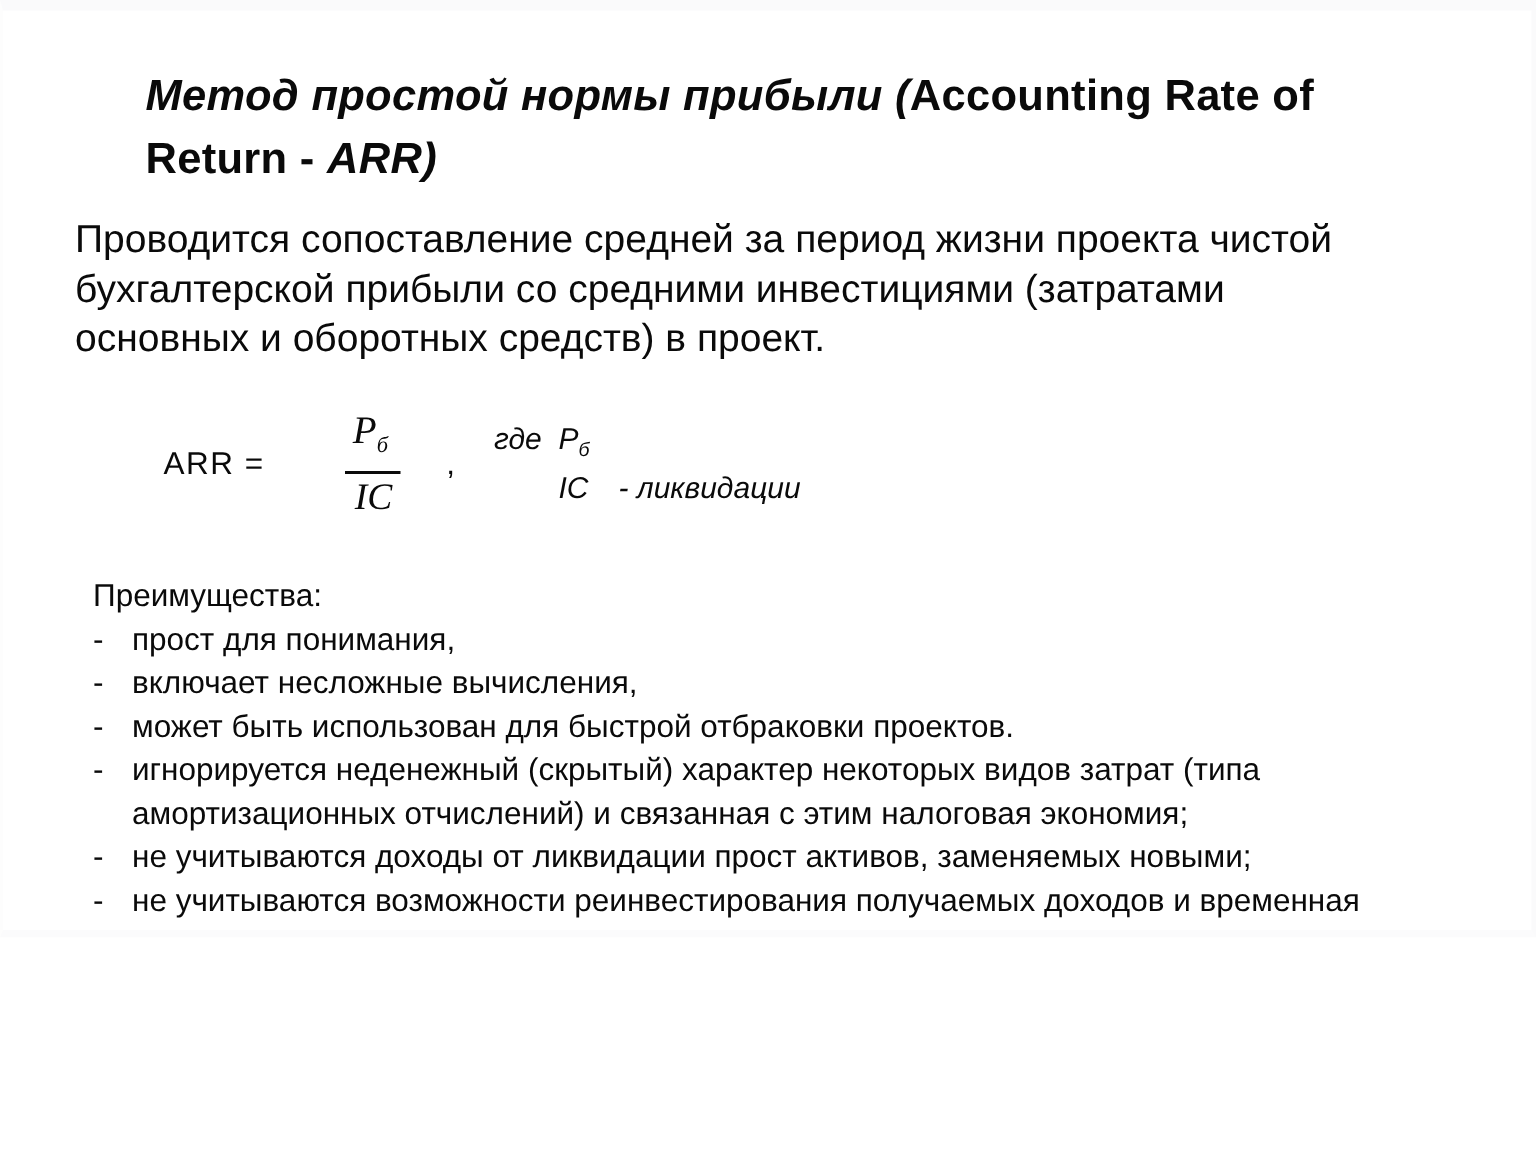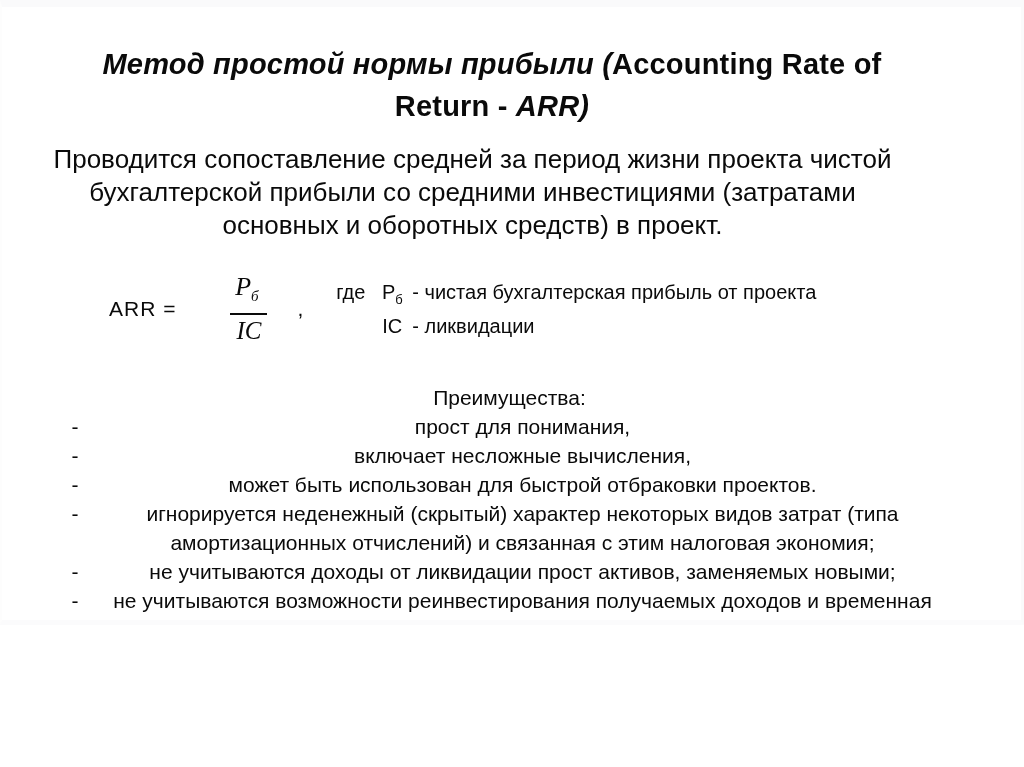--- a/index.html
+++ b/index.html
@@ -9,21 +9,20 @@
     width: 1024px;
     height: 625px;
     background: #ffffff;
     color: #0a0a0a;
     font-family: "Liberation Sans", sans-serif;
     border-top: 7px solid #fafafb;
     border-bottom: 5px solid #fbfbfc;
     border-left: 2px solid #fdfdfd;
     border-right: 3px solid #fafafb;
     overflow: hidden;
-    text-align: center;
   }
   
   .title {
     position: absolute;
     left: 95px;
     top: 36px;
     width: 790px;
     font-size: 29px;
     font-weight: 700;
     line-height: 42px;
@@ -77,20 +76,21 @@
   }
   .comma {
     font-size: 21px;
     margin-left: 30px;
     align-self: center;
   }
   .where {
     margin-left: 26px;
     font-size: 20px;
     line-height: 26px;
+    font-style: italic;
   }
   .where-row { display: flex; }
   .where-label { width: 43px; flex: none; }
   .where-sym  { width: 40px; flex: none; }
   .where-sym sub { font-size: 13px; }
   .where-desc { white-space: nowrap; }
   
   .lists {
     position: absolute;
     left: 60px;
@@ -119,21 +119,20 @@
     <span class="arr-lhs">ARR =</span>
     <span class="fraction">
       <span class="frac-num"><span>P</span><sub>б</sub></span>
       <span class="frac-den">IC</span>
     </span>
     <span class="comma">,</span>
     <div class="where">
       <div class="where-row">
         <span class="where-label">где</span>
         <span class="where-sym"><span>P</span><sub>б</sub></span>
-        <span class="where-desc">- чистая бухгалтерская прибыль от проекта</span>
       </div>
       <div class="where-row">
         <span class="where-label"></span>
         <span class="where-sym">IC</span>
         <span class="where-desc">- ликвидации</span>
       </div>
     </div>
   </div>
 
   <div class="lists">

